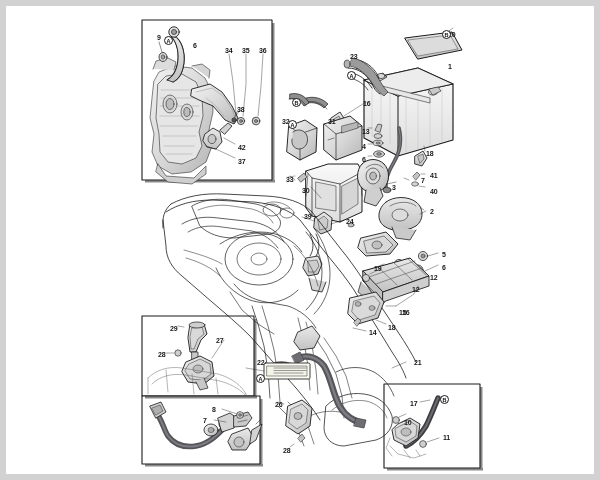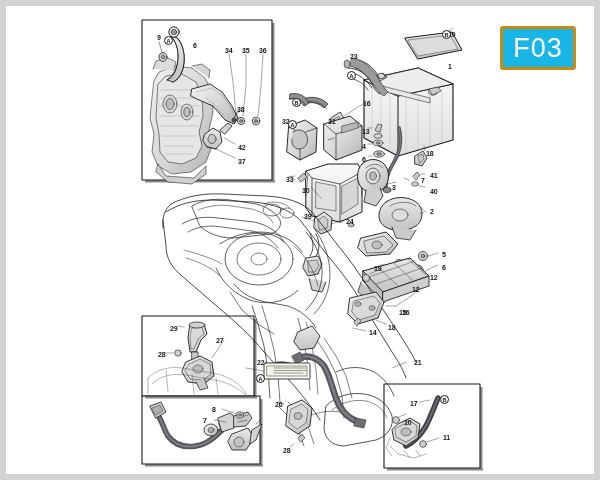--- a/index.html
+++ b/index.html
@@ -495,23 +495,20 @@
           <path d="M384 440 L392 448 L408 452 L420 448"></path>
           <path d="M384 432 L380 442 L386 450"></path>
           <path d="M398 444 L404 452 M410 444 L414 450"></path>
         </g>
         <path d="M414 396 L424 394" stroke-width="0.4"></path>
       </g>
 
     </g>
   </svg>
 
-  <div class="badge">
-    <span>F03</span>
-  </div>
 
   <div id="callout-layer">
       <div class="num" style="left: 151px; top: 28px;">9</div>
       <div class="num" style="left: 187px; top: 36px;">6</div>
       <div class="num" style="left: 219px; top: 41px;">34</div>
       <div class="num" style="left: 236px; top: 41px;">35</div>
       <div class="num" style="left: 253px; top: 41px;">36</div>
       <div class="num" style="left: 231px; top: 100px;">38</div>
       <div class="num" style="left: 232px; top: 138px;">42</div>
       <div class="num" style="left: 232px; top: 152px;">37</div>

